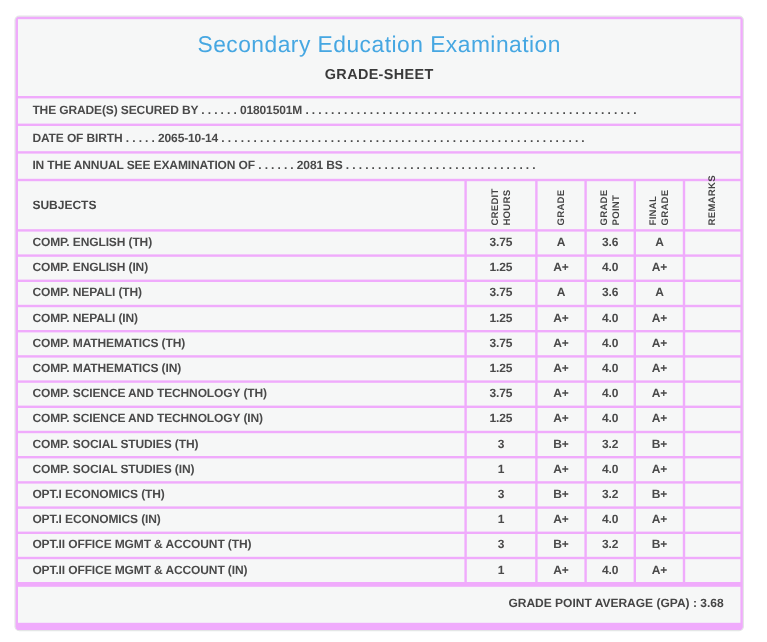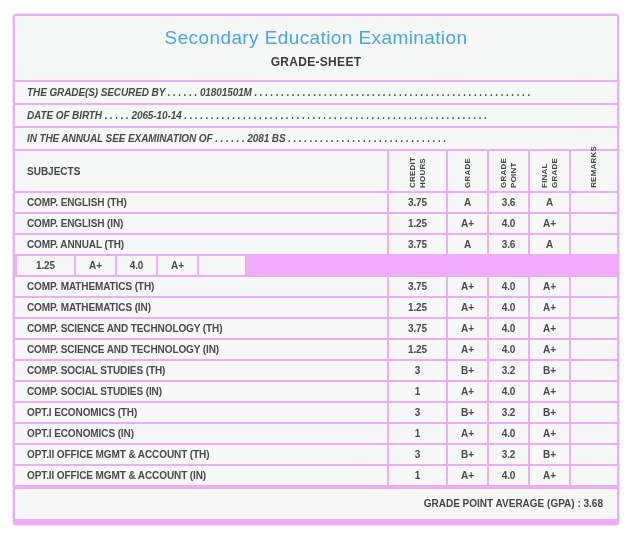--- a/index.html
+++ b/index.html
@@ -43,21 +43,20 @@
   
   .info-row {
     height: 21px; line-height: 21px;
     margin-bottom: 2px;
     padding: 0 12px;
     font-size: 10px; font-weight: bold;
     letter-spacing: -0.1px;
     color: #4a4a4a;
     white-space: nowrap; overflow: hidden;
     display: flex;
-    font-style: italic;
   }
   .info-left { flex: 1 1 auto; overflow: hidden; white-space: nowrap; }
   .info-right { flex: 0 0 auto; padding-right: 45px; white-space: nowrap; }
 
   
   .thead { display: flex; height: 40px; margin-bottom: 2px; justify-content: flex-end; }
   .th-subject {
     flex: 1 1 auto;
     background: #f6f7f7;
     display: flex; align-items: center;
@@ -171,29 +170,30 @@
     <div class="trow">
       <div class="td-subject">COMP. ENGLISH (IN)</div>
       <div class="td-val w-credit">1.25</div>
       <div class="td-val w-grade">A+</div>
       <div class="td-val w-gpoint">4.0</div>
       <div class="td-val w-final">A+</div>
       <div class="td-val w-remarks"></div>
     </div>
 
     <div class="trow">
-      <div class="td-subject">COMP. ANNUAL (TH)</div>
+      <div class="td-subject">COMP. NEPALI (TH)</div>
       <div class="td-val w-credit">3.75</div>
       <div class="td-val w-grade">A</div>
       <div class="td-val w-gpoint">3.6</div>
       <div class="td-val w-final">A</div>
       <div class="td-val w-remarks"></div>
     </div>
 
     <div class="trow">
+      <div class="td-subject">COMP. NEPALI (IN)</div>
       <div class="td-val w-credit">1.25</div>
       <div class="td-val w-grade">A+</div>
       <div class="td-val w-gpoint">4.0</div>
       <div class="td-val w-final">A+</div>
       <div class="td-val w-remarks"></div>
     </div>
 
     <div class="trow">
       <div class="td-subject">COMP. MATHEMATICS (TH)</div>
       <div class="td-val w-credit">3.75</div>

